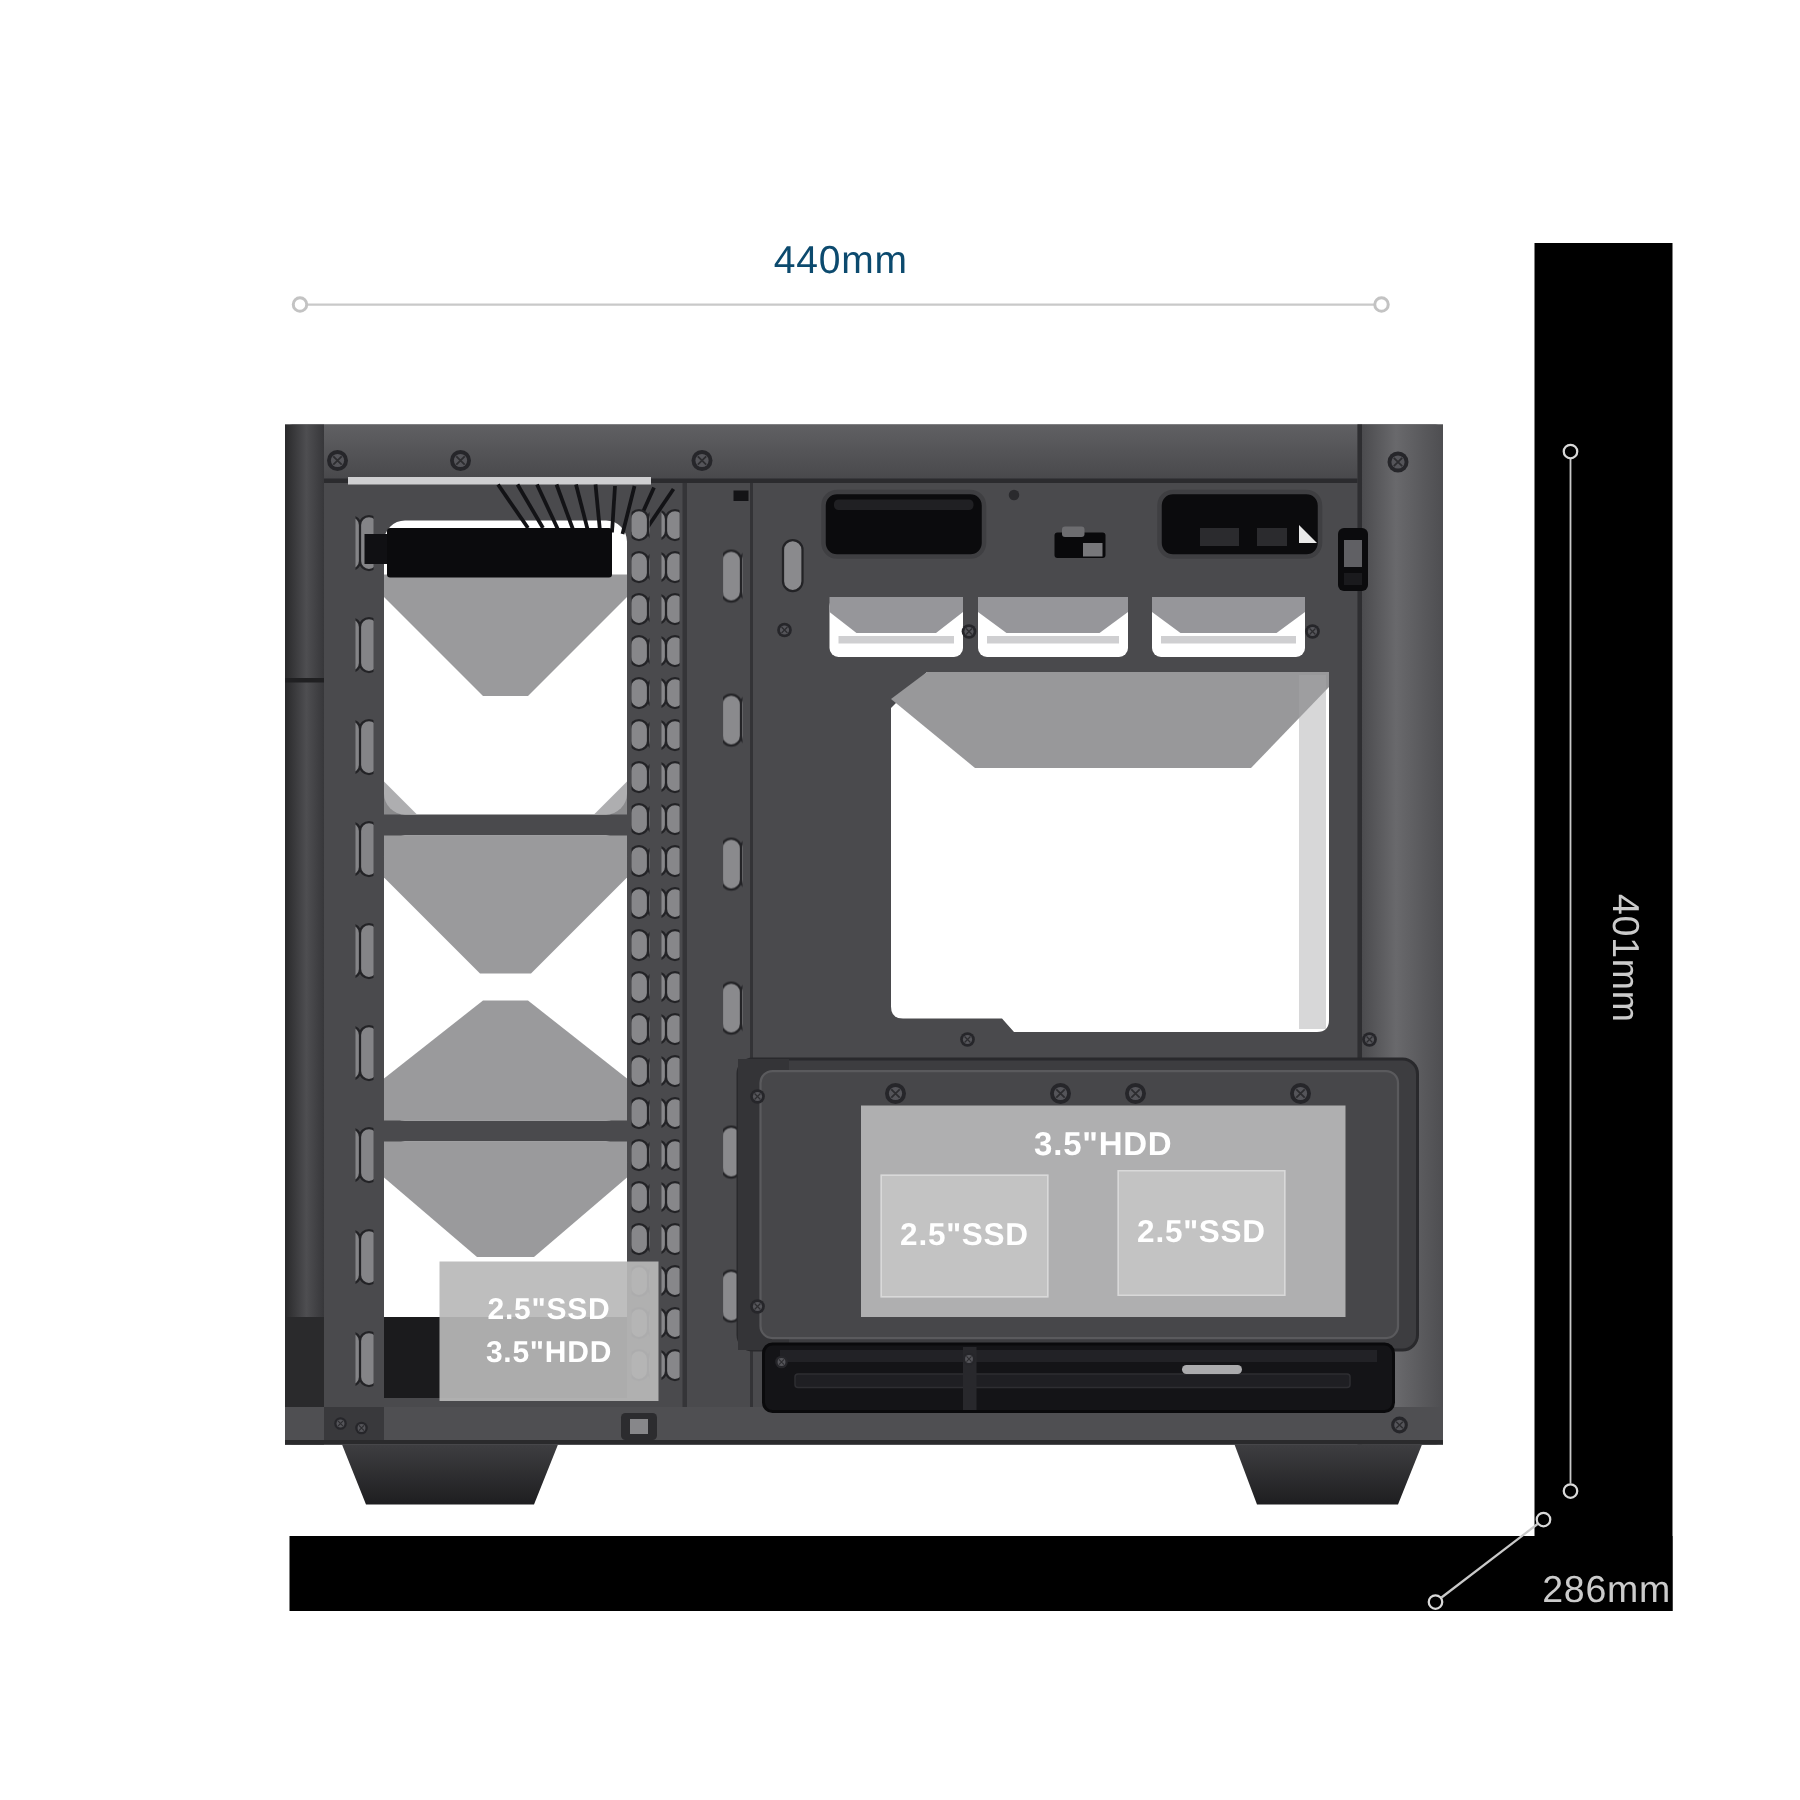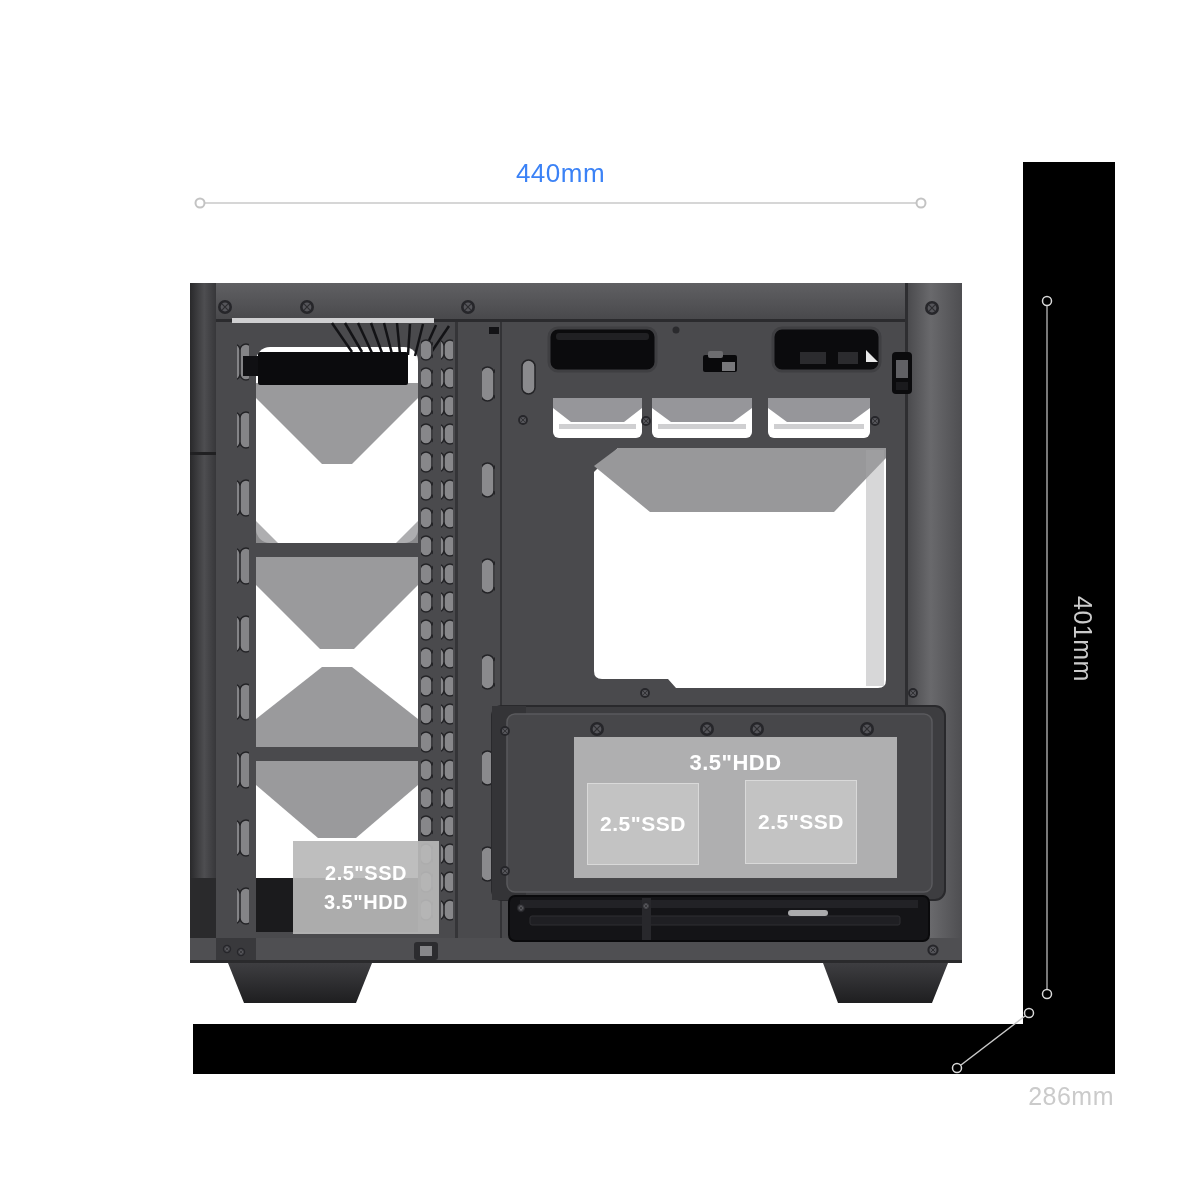--- a/index.html
+++ b/index.html
@@ -2,25 +2,25 @@
 <html><head>
 <meta charset="utf-8">
 <style>
   html,body{margin:0;padding:0;background:#fff;}
   .canvas{position:relative;width:1200px;height:1200px;background:#ffffff;overflow:hidden;
           font-family:"Liberation Sans", sans-serif;}
   .black-panel{position:absolute;background:#000;}
   #panel-right{left:1023px;top:162px;width:92px;height:912px;}
   #panel-bottom{left:193px;top:1024px;width:922px;height:50px;}
   svg.case-art{position:absolute;left:0;top:0;width:1200px;height:1200px;}
-  .dim-label{position:absolute;color:#3b82f6;font-size:26px;font-weight:500;letter-spacing:.5px;}
+  .dim-label{position:absolute;color:#0c4a6e;font-size:26px;font-weight:500;letter-spacing:.5px;}
   #dim-width{left:200px;top:158px;width:721px;text-align:center;}
   #dim-height{left:1068px;top:596px;color:#cbcbcb;font-size:25px;
               writing-mode:vertical-rl;text-orientation:mixed;}
-  #dim-depth{left:1014px;top:1046px;width:100px;text-align:right;color:#cbcbcb;font-size:25px;margin-top:36px;}
+  #dim-depth{left:1014px;top:1046px;width:100px;text-align:right;color:#cbcbcb;font-size:25px;}
   .overlay{position:absolute;background:rgba(184,184,184,0.92);}
   #overlay-hdd{left:574px;top:737px;width:323px;height:141px;}
   .overlay-title{width:100%;text-align:center;padding-top:13px;
                  color:#fff;font-size:22px;font-weight:bold;letter-spacing:.5px;}
   .ssd-box{position:absolute;background:#c3c3c3;border:1px solid #d9d9d9;
            display:flex;align-items:center;justify-content:center;
            color:#fff;font-size:21px;font-weight:bold;letter-spacing:.5px;}
   #ssd-left{left:13px;top:46px;width:110px;height:80px;}
   #ssd-right{left:171px;top:43px;width:110px;height:82px;}
   #overlay-front{left:293px;top:841px;width:146px;height:93px;

